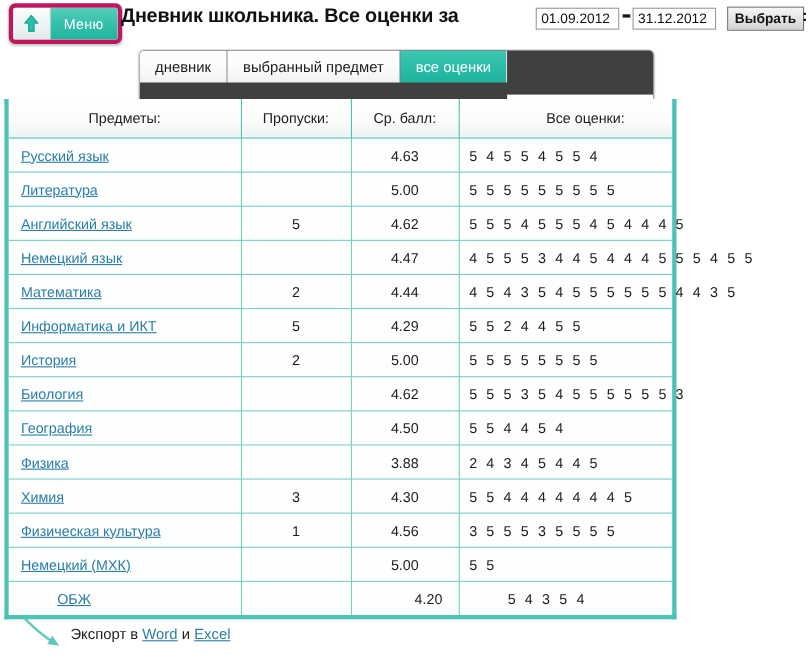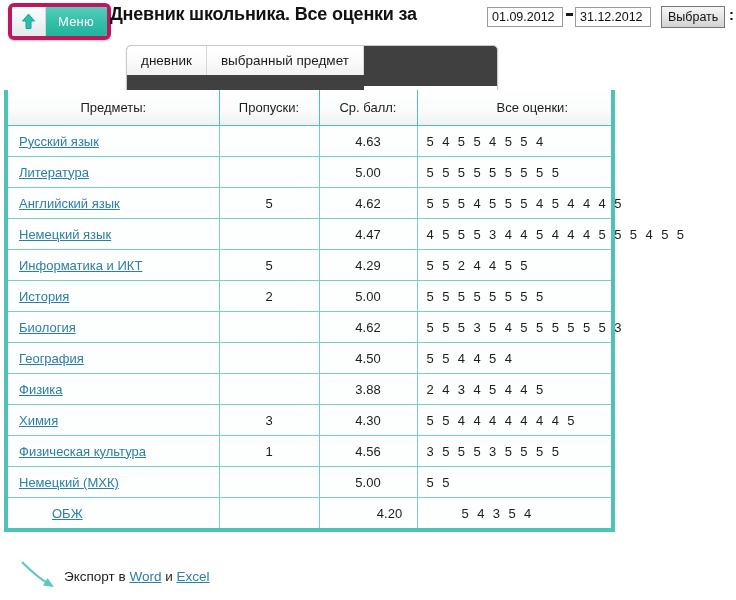--- a/index.html
+++ b/index.html
@@ -102,20 +102,21 @@
     top: 6px;
     height: 22px;
     box-sizing: border-box;
     padding: 0 6px;
     border: 1px solid #767676;
     background: linear-gradient(to bottom, #f6f6f6 0%, #e6e6e6 48%, #d2d2d2 100%);
     font-size: 12.5px;
     color: #111111;
     line-height: 20px;
     white-space: nowrap;
+    font-weight: bold;
   }
   .edge-colon {
     position: absolute;
     left: 729px;
     top: 6px;
     font-size: 15px;
     font-weight: bold;
     color: #111111;
   }
 
@@ -275,20 +276,21 @@
   <input id="date-to" class="date-field" type="text" value="31.12.2012" style="">
 
   <div class="select-btn">Выбрать</div>
 
   <div class="edge-colon">:</div>
 </div>
 
 <div class="tabs">
   <div class="tab">дневник</div>
   <div class="tab">выбранный предмет</div>
+  <div class="tab active">все оценки</div>
   <div class="tab">итоговые оценки</div>
 </div>
 
 <div class="panel-top-edge"></div>
 <div class="grades-panel">
   <table class="grades">
     <colgroup>
       <col class="c-subject">
         <col class="c-absent">
         <col class="c-avg">
@@ -321,20 +323,26 @@
           <td class="avg">4.62</td>
           <td class="marks">5 5 5 4 5 5 5 4 5 4 4 4 5</td>
         </tr>
         <tr>
           <td class="subject"><a>Немецкий язык</a></td>
           <td class="absences"></td>
           <td class="avg">4.47</td>
           <td class="marks">4 5 5 5 3 4 4 5 4 4 4 5 5 5 4 5 5</td>
         </tr>
         <tr>
+          <td class="subject"><a>Математика</a></td>
+          <td class="absences">2</td>
+          <td class="avg">4.44</td>
+          <td class="marks">4 5 4 3 5 4 5 5 5 5 5 5 4 4 3 5</td>
+        </tr>
+        <tr>
           <td class="subject"><a>Информатика и ИКТ</a></td>
           <td class="absences">5</td>
           <td class="avg">4.29</td>
           <td class="marks">5 5 2 4 4 5 5</td>
         </tr>
         <tr>
           <td class="subject"><a>История</a></td>
           <td class="absences">2</td>
           <td class="avg">5.00</td>
           <td class="marks">5 5 5 5 5 5 5 5</td>

